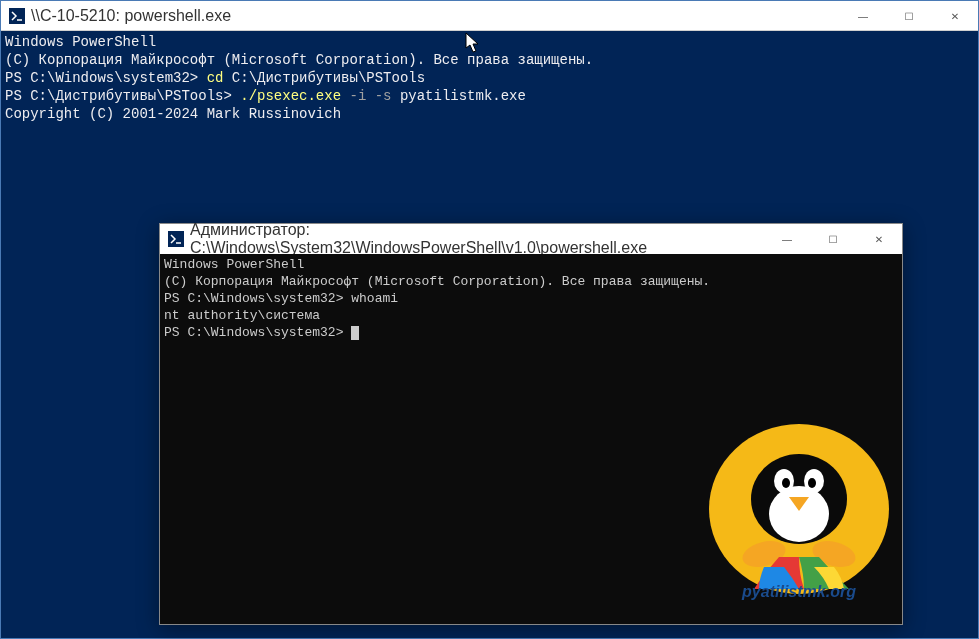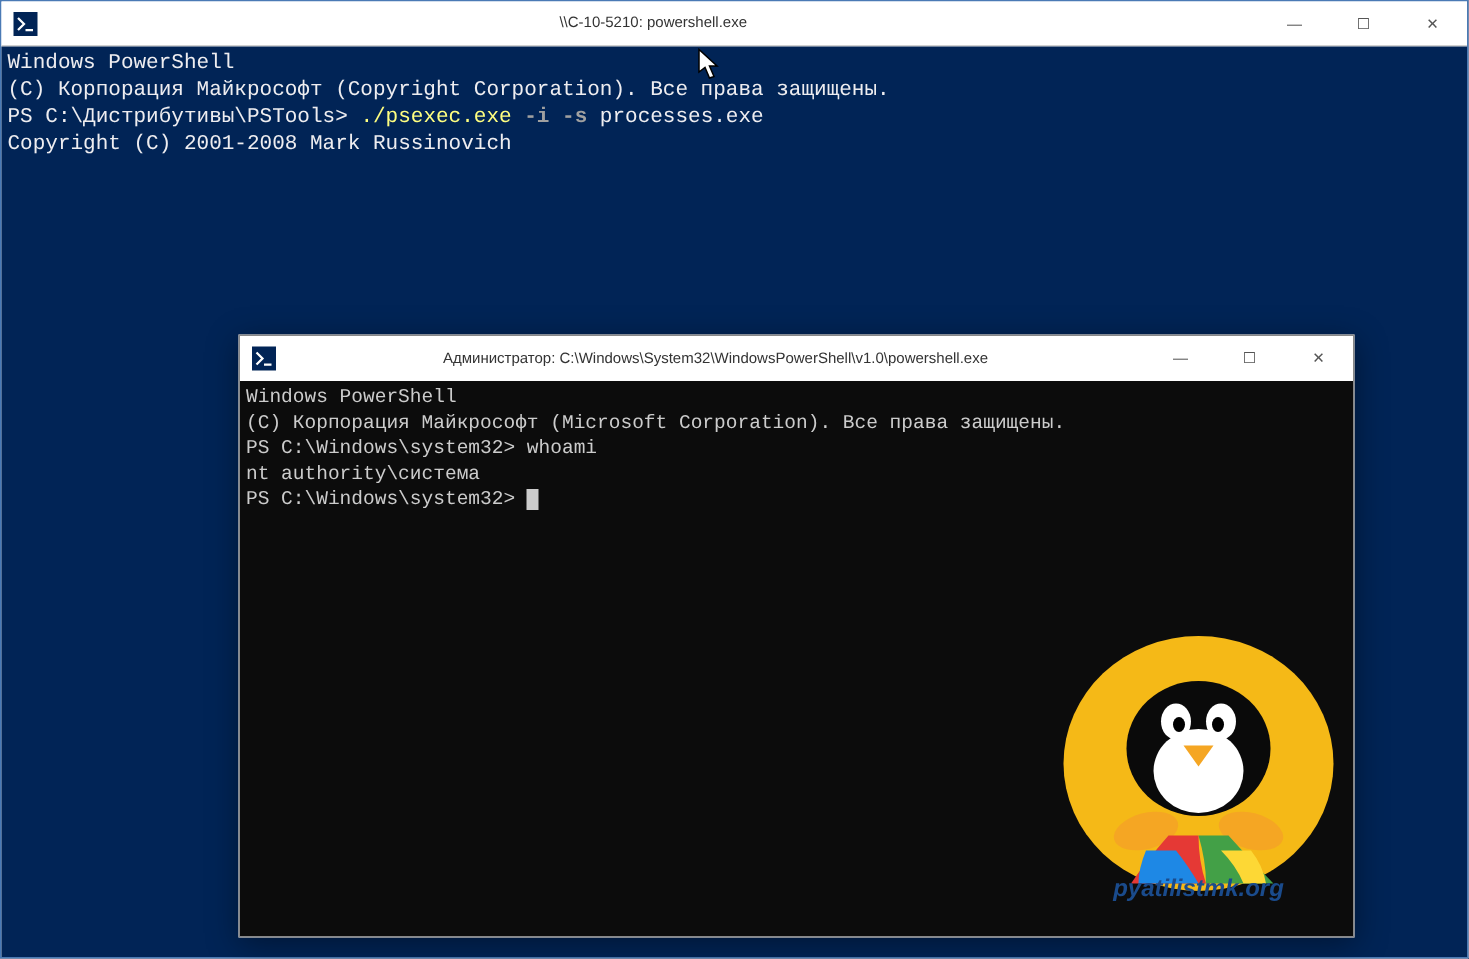--- a/index.html
+++ b/index.html
@@ -31,24 +31,23 @@
       height: 16px;
       margin-right: 6px;
       background: #012456;
       display: flex;
       align-items: center;
       justify-content: center;
       font-size: 10px;
       color: #fff;
     }
     .titlebar-text {
-      font-size: 10px;
+      font-size: 16px;
       color: #333;
       flex: 1;
-      text-align: center;
     }
     .win-controls {
       display: flex;
       height: 100%;
     }
     .win-btn {
       width: 46px;
       height: 30px;
       display: flex;
       align-items: center;
@@ -64,21 +63,21 @@
       font-family: Consolas, 'Courier New', monospace;
       font-size: 14px;
       line-height: 18px;
       padding: 2px 4px;
       position: relative;
       overflow: hidden;
     }
     .term-line { white-space: pre; }
     .ps-prompt { color: #eeedf0; }
     .cmd-yellow { color: #ffff80; }
-    .cmd-gray { color: #a0a0a0; font-weight: bold; }
+    .cmd-gray { color: #a0a0a0; }
     .inner-window {
       position: absolute;
       left: 159px;
       top: 223px;
       width: 744px;
       height: 402px;
       border: 1px solid #888;
       background: #fff;
       box-shadow: 0 4px 20px rgba(0,0,0,0.4);
       display: flex;
@@ -138,25 +137,26 @@
     </div>
     <div class="titlebar-text">\\C-10-5210: powershell.exe</div>
     <div class="win-controls">
       <div class="win-btn">—</div>
       <div class="win-btn">☐</div>
       <div class="win-btn close">✕</div>
     </div>
   </div>
   <div class="terminal-body">
     <div class="term-line">Windows PowerShell</div>
-    <div class="term-line">(С) Корпорация Майкрософт (Copyright Corporation). Все права защищены.</div>
+    <div class="term-line">(С) Корпорация Майкрософт (Microsoft Corporation). Все права защищены.</div>
     <div class="term-line"></div>
-    <div class="term-line"><span class="ps-prompt">PS C:\Дистрибутивы\PSTools&gt; </span><span class="cmd-yellow">./psexec.exe</span><span class="cmd-gray"> -i -s </span><span>processes.exe</span></div>
+    <div class="term-line"><span class="ps-prompt">PS C:\Windows\system32&gt; </span><span class="cmd-yellow">cd</span><span> C:\Дистрибутивы\PSTools</span></div>
+    <div class="term-line"><span class="ps-prompt">PS C:\Дистрибутивы\PSTools&gt; </span><span class="cmd-yellow">./psexec.exe</span><span class="cmd-gray"> -i -s </span><span>pyatilistmk.exe</span></div>
     <div class="term-line"></div>
-    <div class="term-line">Copyright (C) 2001-2008 Mark Russinovich</div>
+    <div class="term-line">Copyright (C) 2001-2024 Mark Russinovich</div>
   </div>
 </div>
 
 <div class="inner-window">
   <div class="inner-titlebar">
     <div class="titlebar-icon">
       <svg width="12" height="12" viewBox="0 0 12 12">
           <path d="M1 2 L5 6 L1 10 M6 10 L11 10" stroke="#fff" stroke-width="1.5" fill="none"></path>
         </svg>
     </div>

